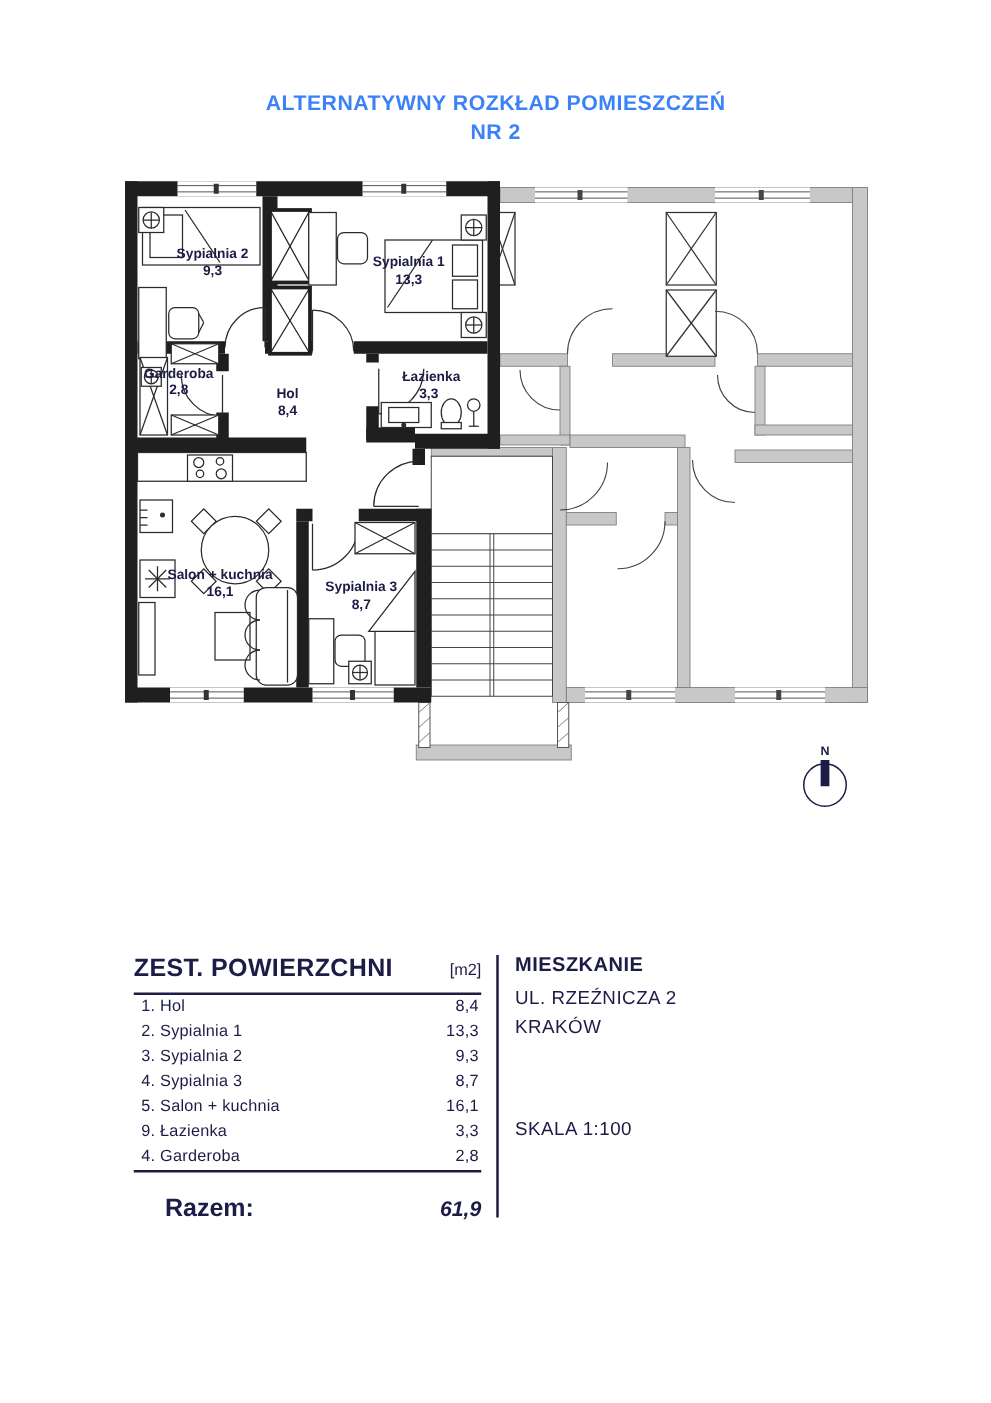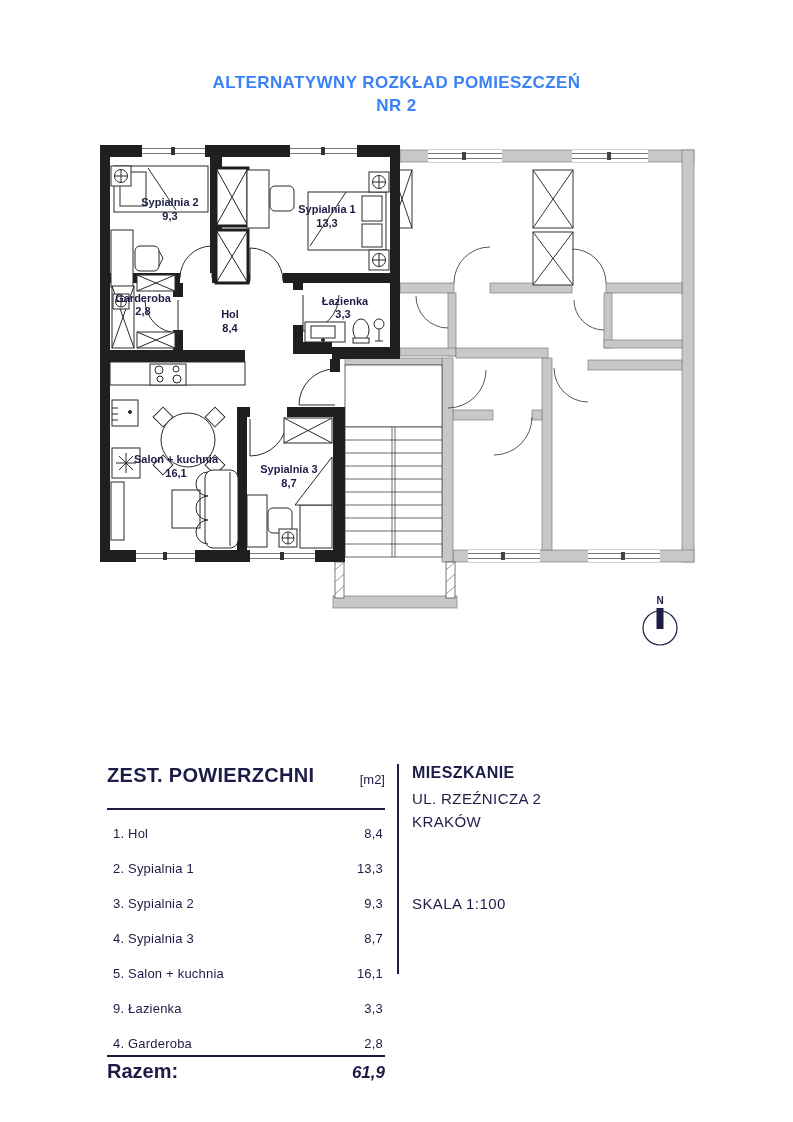--- a/index.html
+++ b/index.html
@@ -4,28 +4,28 @@
 <style>
   html,body{margin:0;padding:0;background:#fff;}
   .page{position:relative;width:793px;height:1122px;background:#fff;overflow:hidden;
         font-family:"Liberation Sans",sans-serif;color:#1c1c46;}
   .title{position:absolute;left:0;top:72px;width:100%;text-align:center;
          font-size:17px;font-weight:700;letter-spacing:.4px;color:#3b82f6;line-height:1.35;}
   .plan-svg{position:absolute;left:95px;top:140px;width:605px;height:525px;}
 
   
   .area-table{position:absolute;left:107px;top:764px;width:278px;}
-  .tbl-head{display:flex;justify-content:space-between;align-items:flex-end;padding-bottom:21px;}
+  .tbl-head{display:flex;justify-content:space-between;align-items:center;padding-bottom:7px;}
   .tbl-title{font-size:20px;font-weight:700;letter-spacing:.3px;}
   .tbl-unit{font-size:13px;}
   .rule{border-top:2px solid #1c1c46;}
   .trow{display:flex;justify-content:space-between;font-size:13px;
-        padding:16px 2px 4px 6px;letter-spacing:.2px;}
+        padding:1px 2px 4px 6px;letter-spacing:.2px;}
   .trow .tval{font-size:13px;}
-  .total-row{display:flex;justify-content:space-between;align-items:baseline;padding-top:3px;}
+  .total-row{display:flex;justify-content:space-between;align-items:baseline;padding-top:18px;margin-left:25px;}
   .total-label{font-size:20px;font-weight:700;}
   .total-val{font-size:17px;font-weight:700;font-style:italic;}
   .vdivider{position:absolute;left:397px;top:764px;width:2px;height:210px;background:#1c1c46;}
 
   
   .info{position:absolute;left:412px;top:764px;width:230px;}
   .info-heading{font-size:16px;font-weight:700;letter-spacing:.4px;margin-bottom:6px;}
   .info-line{font-size:15px;letter-spacing:.4px;line-height:1.5;}
   .info-floor{font-size:15px;letter-spacing:.4px;margin-top:7px;}
   .info-scale{font-size:15px;letter-spacing:.4px;margin-top:62px;}

